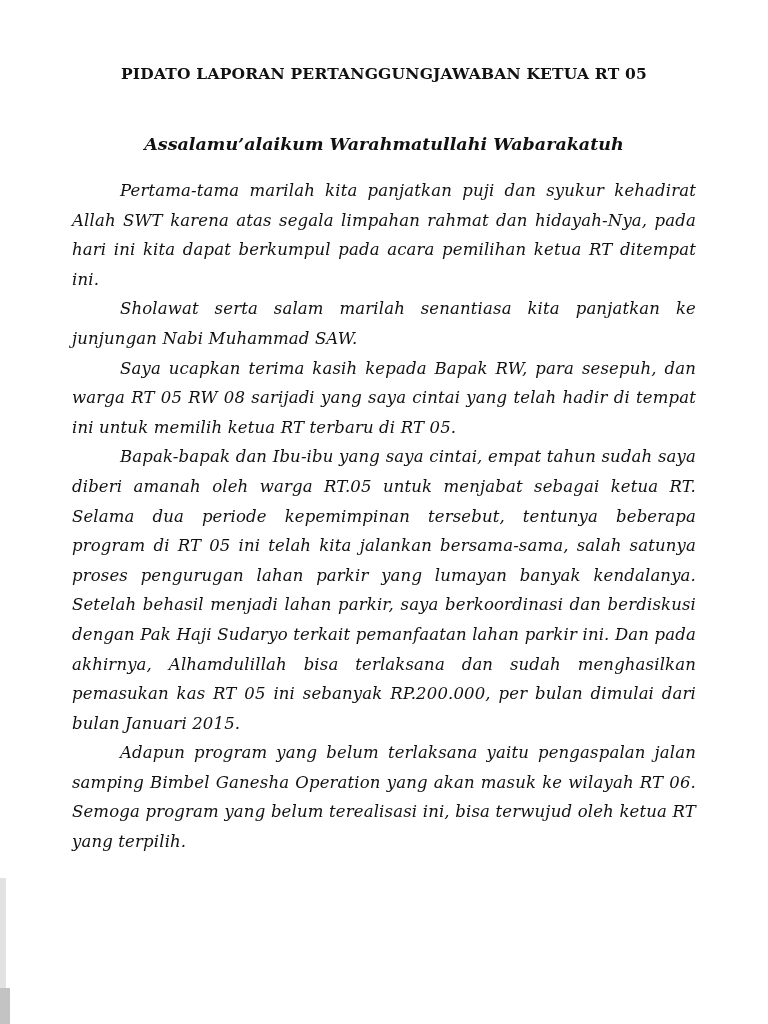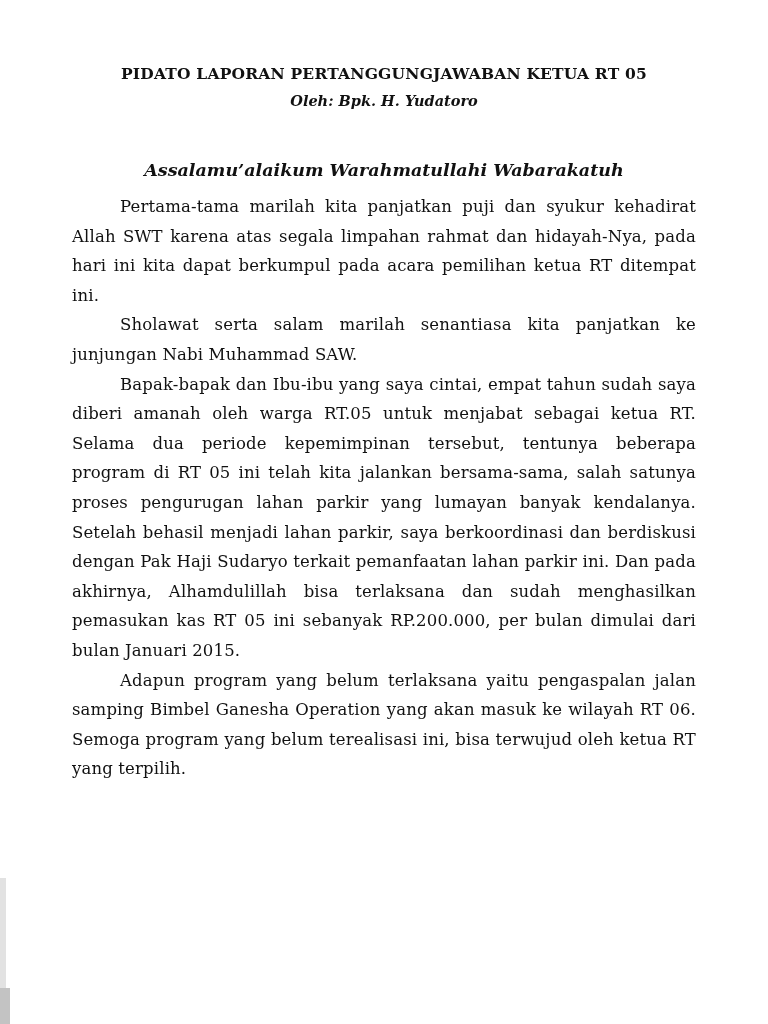--- a/index.html
+++ b/index.html
@@ -43,21 +43,22 @@
   }
   .salutation {
     margin: 48px 0 0 0;
     font-size: 17.5px;
     font-weight: bold;
     font-style: italic;
     line-height: 24px;
     text-align: center;
   }
   .body-text {
-    margin-top: 10px;
+    margin-top: 20px;
+    font-style: italic;
   }
   .body-text p {
     margin: 0;
     font-size: 16.5px;
     line-height: 29.6px;
     text-align: justify;
     text-indent: 48px;
     letter-spacing: 0.15px;
   }
   .edge-strip-light {
@@ -75,26 +76,26 @@
     width: 10px;
     height: 36px;
     background: #c3c3c3;
   }
 </style>
 </head>
 <body>
 
 <div class="page">
   <h1 class="doc-title">PIDATO LAPORAN PERTANGGUNGJAWABAN KETUA RT 05</h1>
-  <h2 class="doc-author">Oleh: Bpk. H. Yudatoro</h2>
 
   <h3 class="salutation">Assalamu’alaikum Warahmatullahi Wabarakatuh</h3>
 
   <div class="body-text">
     <p>Pertama-tama marilah kita panjatkan puji dan syukur kehadirat Allah SWT karena atas segala limpahan rahmat dan hidayah-Nya, pada hari ini kita dapat berkumpul pada acara pemilihan ketua RT ditempat ini.</p>
     <p>Sholawat serta salam marilah senantiasa kita panjatkan ke junjungan Nabi Muhammad SAW.</p>
+    <p>Saya ucapkan terima kasih kepada Bapak RW, para sesepuh, dan warga RT 05 RW 08 sarijadi yang saya cintai yang telah hadir di tempat ini untuk memilih ketua RT terbaru di RT 05.</p>
     <p>Bapak-bapak dan Ibu-ibu yang saya cintai, empat tahun sudah saya diberi amanah oleh warga RT.05 untuk menjabat sebagai ketua RT. Selama dua periode kepemimpinan tersebut, tentunya beberapa program di RT 05 ini telah kita jalankan bersama-sama, salah satunya proses pengurugan lahan parkir yang lumayan banyak kendalanya. Setelah behasil menjadi lahan parkir, saya berkoordinasi dan berdiskusi dengan Pak Haji Sudaryo terkait pemanfaatan lahan parkir ini. Dan pada akhirnya, Alhamdulillah bisa terlaksana dan sudah menghasilkan pemasukan kas RT 05 ini sebanyak RP.200.000, per bulan dimulai dari bulan Januari 2015.</p>
     <p>Adapun program yang belum terlaksana yaitu pengaspalan jalan samping Bimbel Ganesha Operation yang akan masuk ke wilayah RT 06. Semoga program yang belum terealisasi ini, bisa terwujud oleh ketua RT yang terpilih.</p>
   </div>
 </div>
 
 <div class="edge-strip-light"></div>
 <div class="edge-strip-dark"></div>
 
 </body></html>

